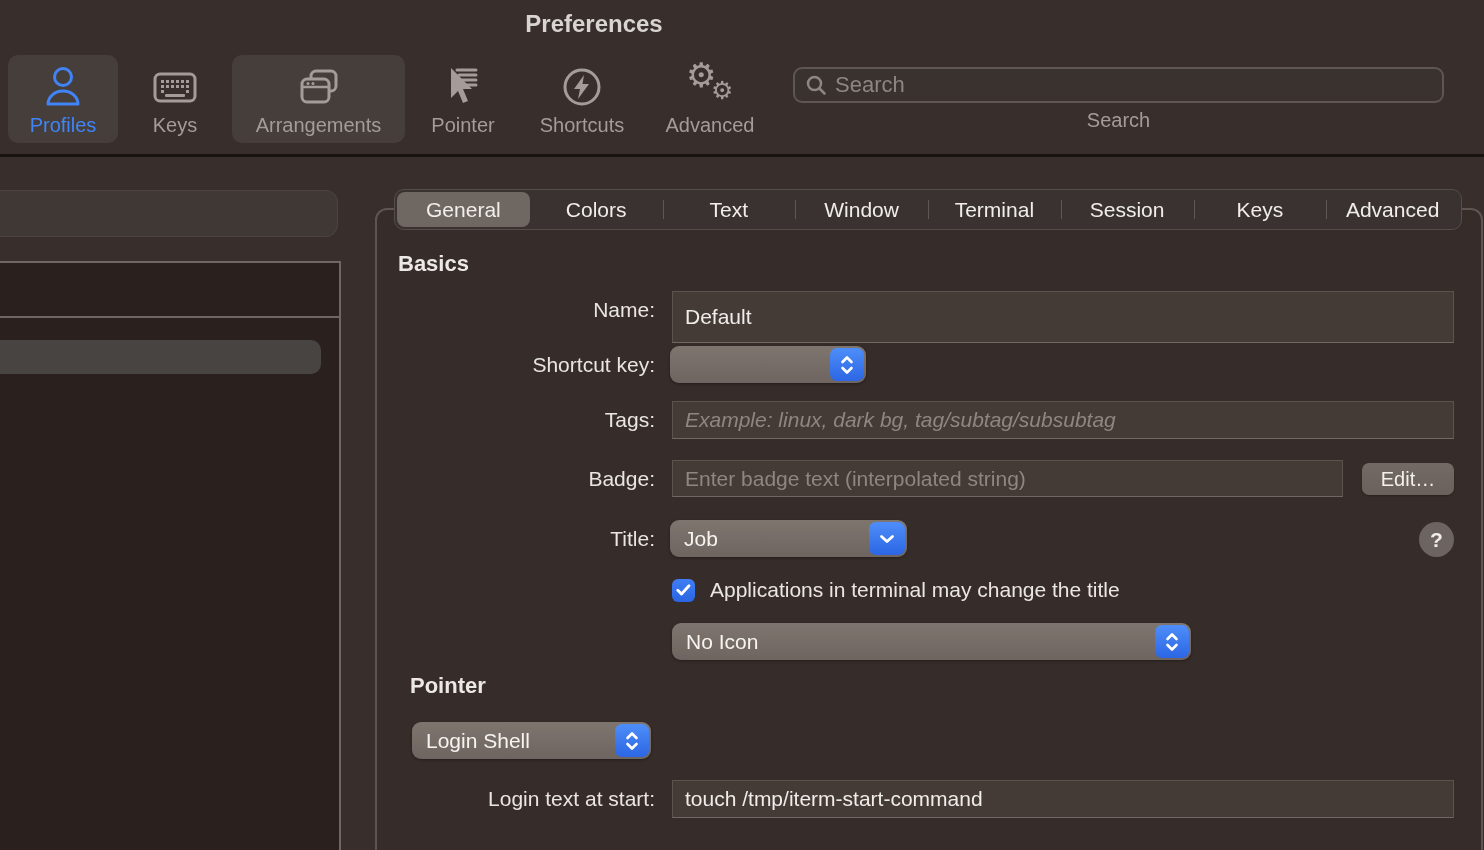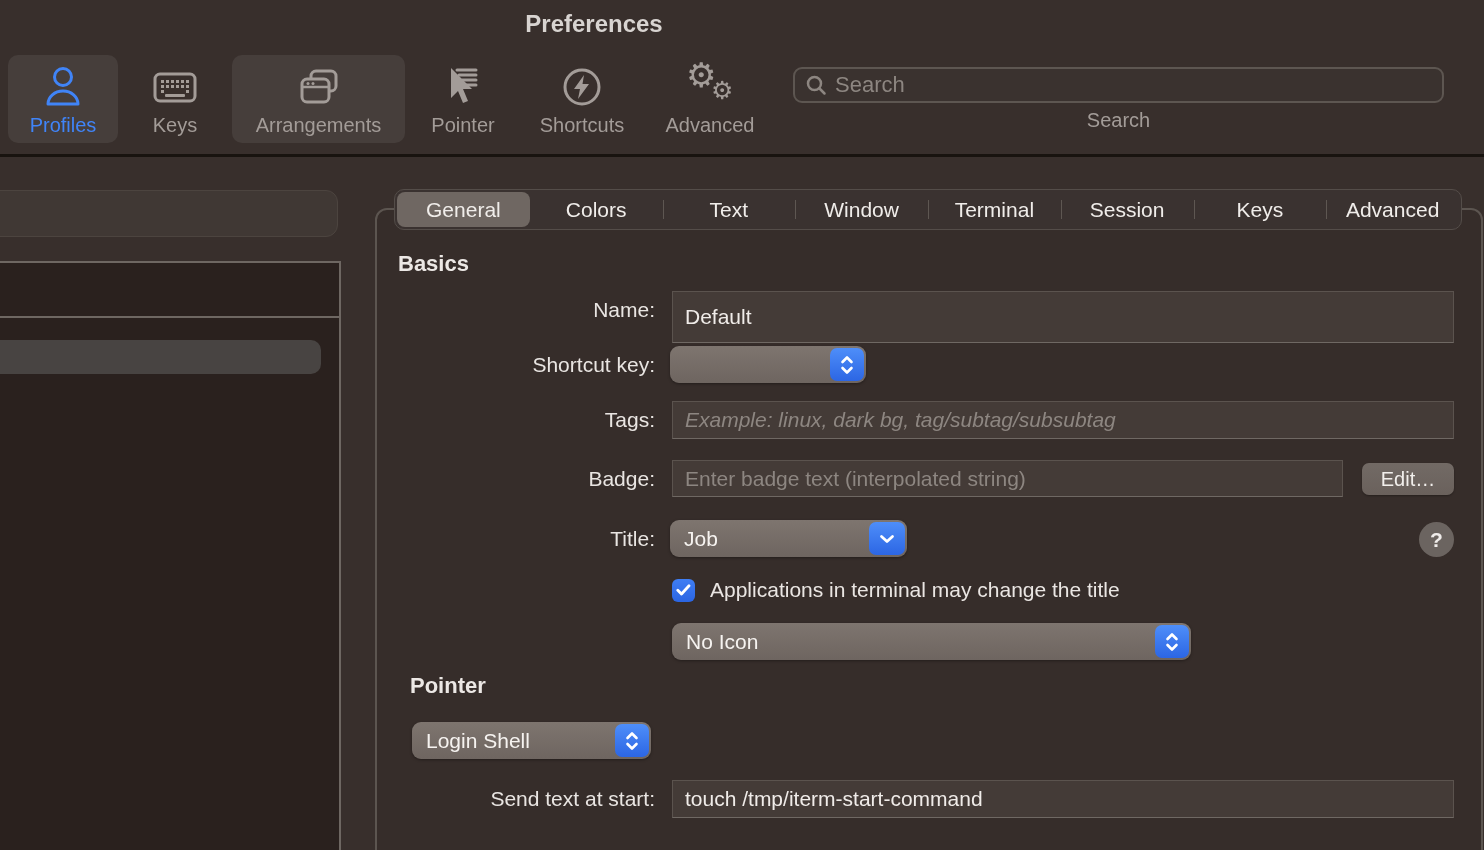--- a/index.html
+++ b/index.html
@@ -268,16 +268,16 @@
   <div class="popup" style="left:412px; top:722px; width:239px;">
     <span class="ptext">Login Shell</span>
     <span class="cap">
       <svg width="14" height="20" viewBox="0 0 14 20" fill="none" stroke="#fff" stroke-width="2.6" stroke-linecap="round" stroke-linejoin="round">
         <polyline points="2.5,7 7,2.5 11.5,7"></polyline>
           <polyline points="2.5,13 7,17.5 11.5,13"></polyline>
       </svg>
     </span>
   </div>
 
-  <div class="flabel" style="top:780px; line-height:38px;">Send text at start:</div>
+  <div class="flabel" style="top:780px; line-height:38px;">Login text at start:</div>
   <input class="tfield" style="left: 672px; top: 780px; width: 782px; height: 38px;" value="touch /tmp/iterm-start-command">
 
 </div>
 
 </body></html>

